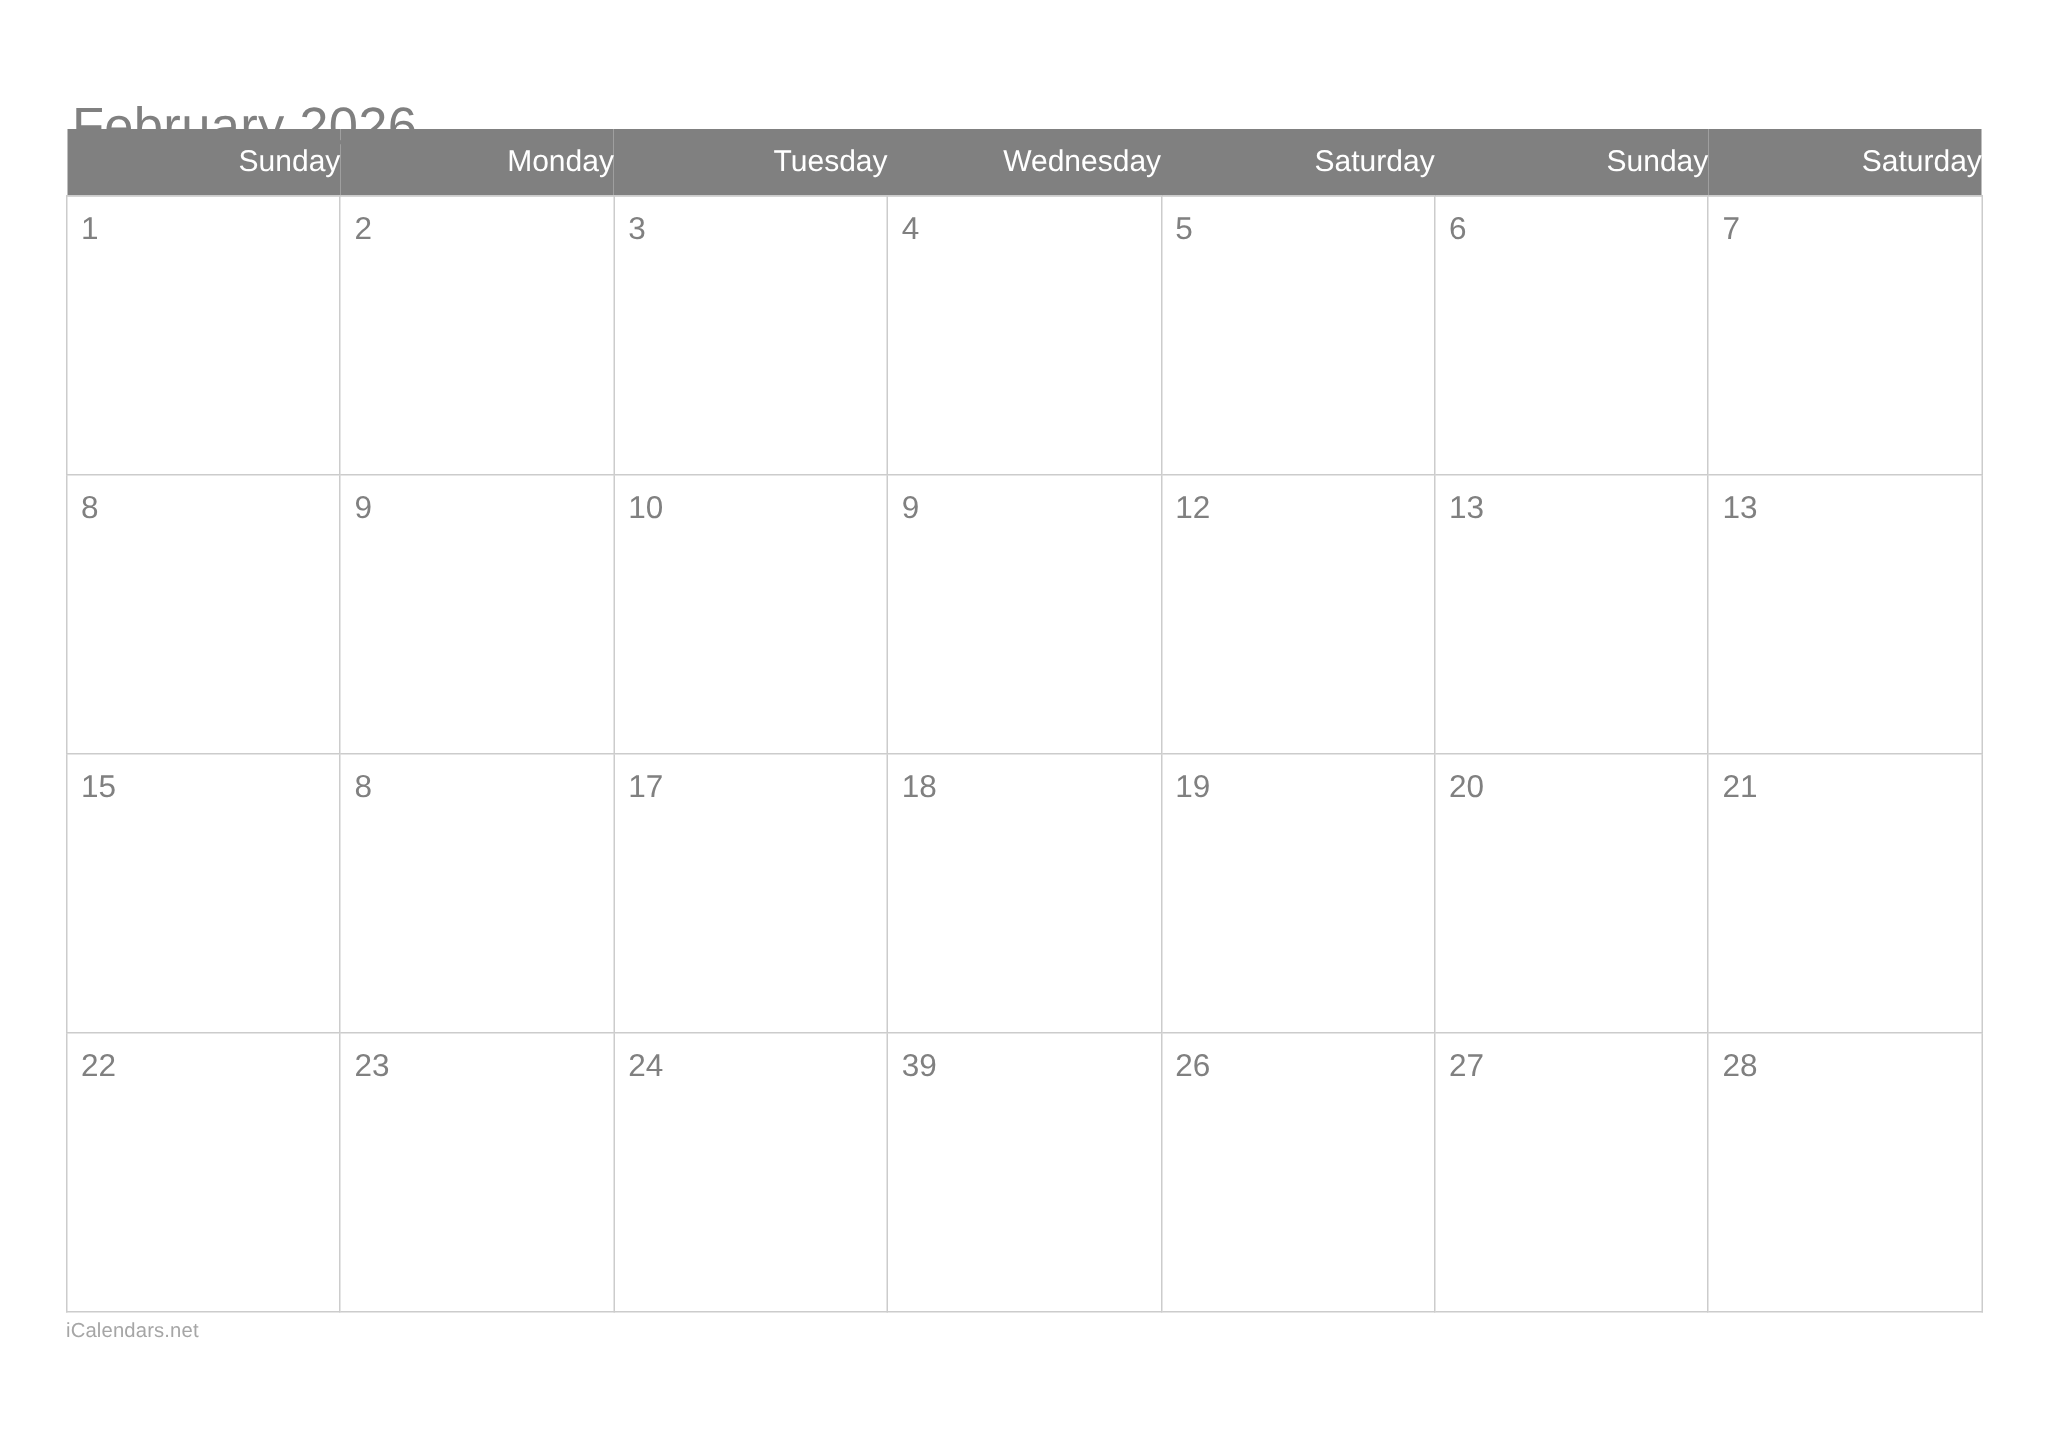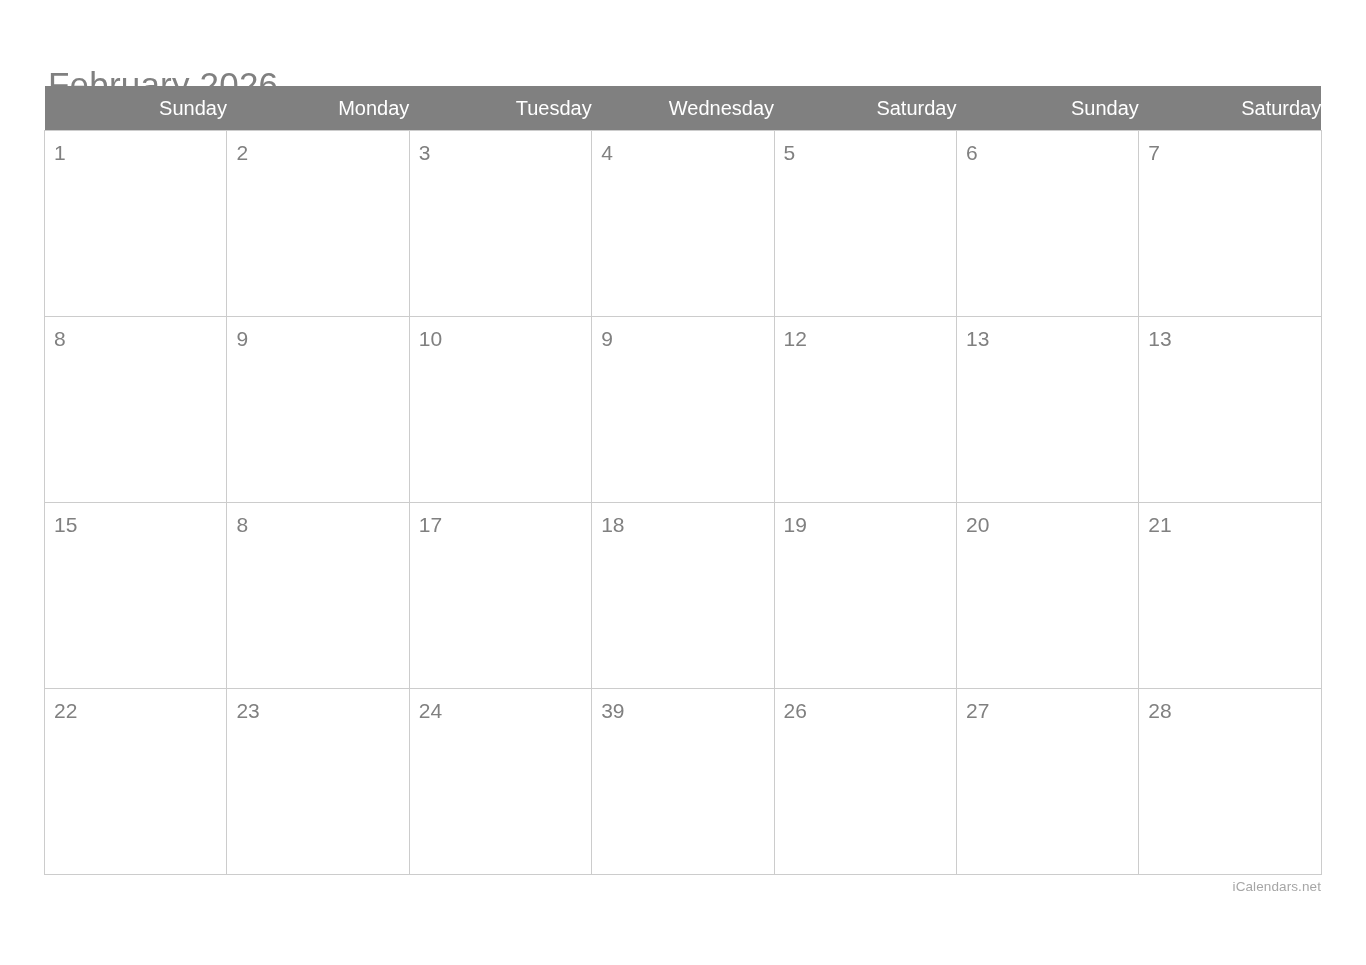--- a/index.html
+++ b/index.html
@@ -77,21 +77,21 @@
     color: #808080;
     padding: 11px 0 0 9px;
     text-align: left;
   }
 
   .watermark {
     position: absolute;
     left: 44px;
     top: 879px;
     width: 1277px;
-    text-align: right;
+    text-align: left;
     font-size: 13.5px;
     line-height: 16px;
     color: #a6a6a6;
     letter-spacing: 0.1px;
   }
 </style>
 </head>
 <body>
 
 <div class="page">

